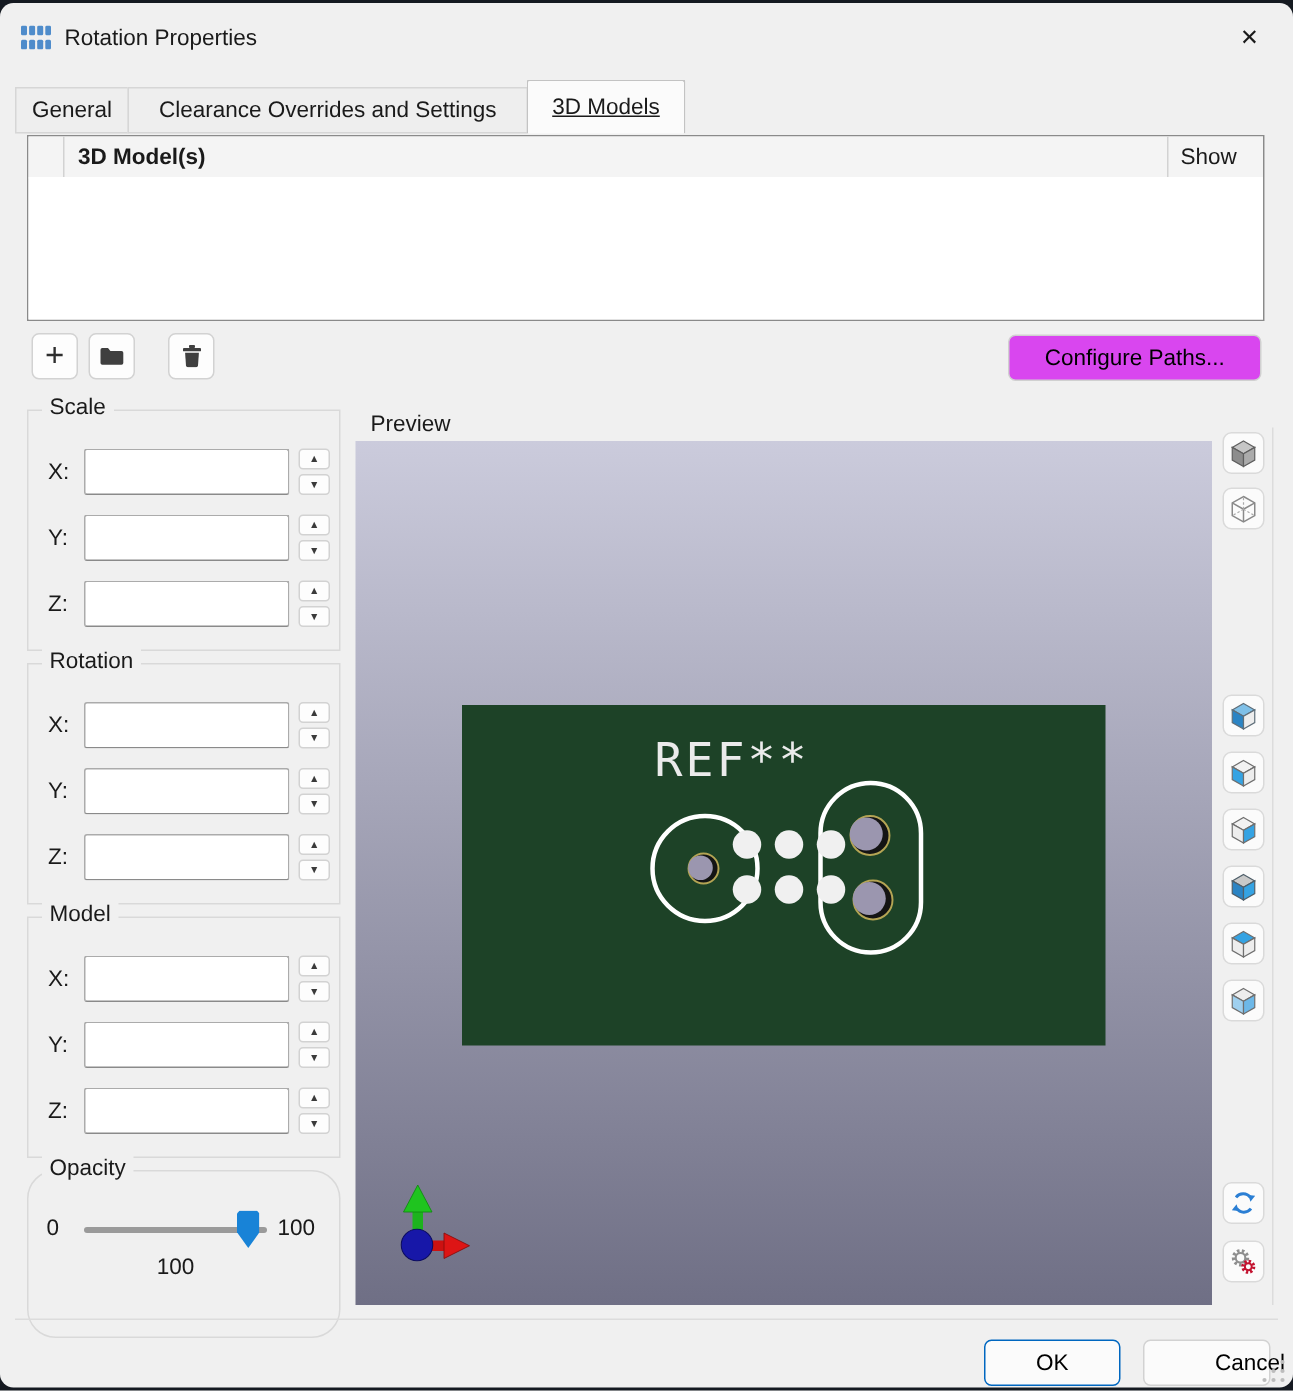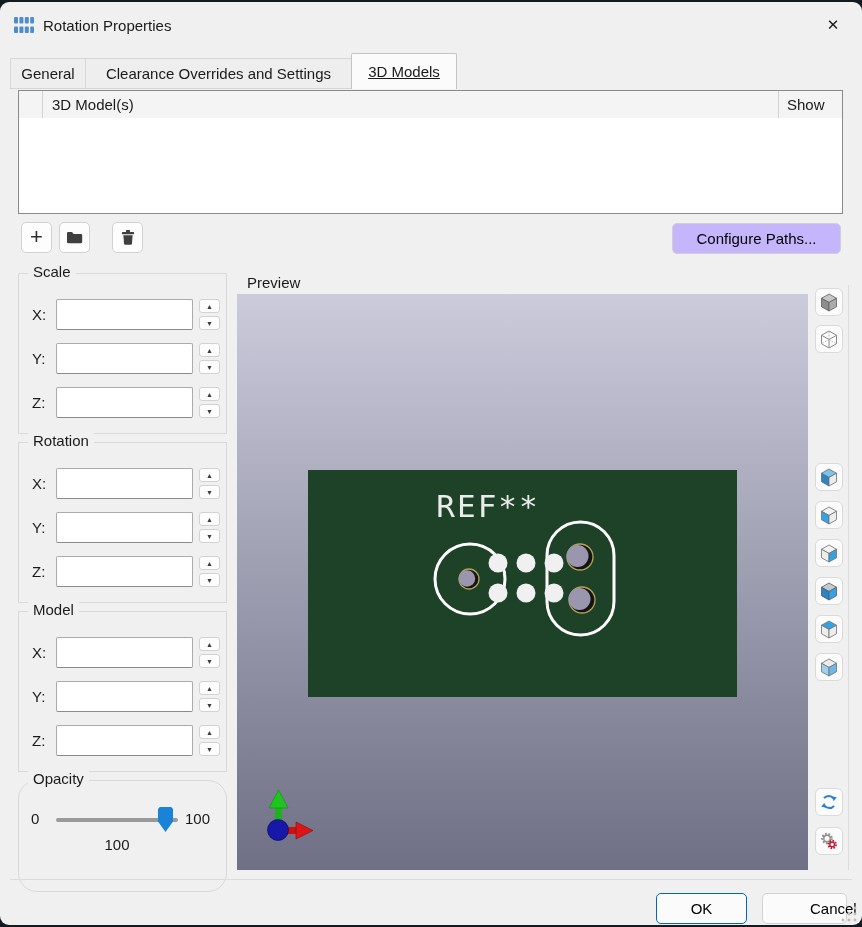--- a/index.html
+++ b/index.html
@@ -22,29 +22,29 @@
   .tab{position:absolute;box-sizing:border-box;font-size:15px;display:flex;align-items:center;justify-content:center;
     border:1px solid #d6d6d6;background:#eeeeee;cursor:pointer;}
   .tab.inactive{top:56px;height:31px;}
   .tab.active{top:51px;height:36px;background:#fbfbfb;border-color:#c3c3c3;border-bottom:none;z-index:3;
     border-top-left-radius:2px;border-top-right-radius:2px;}
   
   .mtable{position:absolute;left:18px;top:88px;width:825px;height:124px;box-sizing:border-box;
     border:1px solid #8a8a8a;background:#ffffff;}
   .mhead{position:absolute;left:0;top:0;right:0;height:27px;background:#f4f4f4;border-bottom:1px solid #c2c2c2;display:flex;}
   .mcorner{width:24px;border-right:1px solid #d2d2d2;box-sizing:border-box;}
-  .mcol{flex:1;display:flex;align-items:center;padding-left:9px;font-size:15px;}
+  .mcol{flex:1;display:flex;align-items:center;padding-left:9px;font-size:15px;font-weight:bold;}
   .mshow{width:64px;border-left:1px solid #d2d2d2;box-sizing:border-box;display:flex;align-items:center;padding-left:8px;font-size:15px;}
   .mbody{position:absolute;left:0;top:27px;right:0;bottom:0;background:#ffffff;}
   
   .tbtn{position:absolute;width:31px;height:31px;box-sizing:border-box;border:1px solid #d2d2d2;border-radius:5px;
     background:#fdfdfd;display:flex;align-items:center;justify-content:center;cursor:pointer;padding:0;}
   .plusglyph{font-size:22px;font-weight:300;color:#2e2e2e;line-height:1;margin-top:-2px;}
   .cfgbtn{position:absolute;left:672px;top:221px;width:169px;height:31px;box-sizing:border-box;
-    border:1px solid #d0d0d0;border-radius:5px;background:#c4b5fd;font-size:15px;font-family:"Liberation Sans",sans-serif;cursor:pointer;}
+    border:1px solid #d0d0d0;border-radius:5px;background:#d946ef;font-size:15px;font-family:"Liberation Sans",sans-serif;cursor:pointer;}
   
   .group{position:absolute;left:18px;width:209px;box-sizing:border-box;border:1px solid #d9d9d9;}
   .glabel{position:absolute;top:-11px;left:9px;background:#f0f0f0;padding:0 5px;font-size:15px;white-space:nowrap;}
   .row{position:absolute;left:0;width:100%;height:31px;}
   .rlabel{position:absolute;left:13px;top:7px;font-size:15px;}
   .field{position:absolute;left:37px;top:0;width:137px;height:31px;box-sizing:border-box;
     border:1px solid #ababab;border-bottom-color:#8a8a8a;border-radius:2px;background:#ffffff;
     padding:0 6px;font-family:"Liberation Sans",sans-serif;font-size:15px;}
   .spin{position:absolute;left:180px;top:0;width:21px;height:31px;}
   .spinbtn{position:absolute;left:0;width:21px;height:14px;box-sizing:border-box;border:1px solid #d2d2d2;

